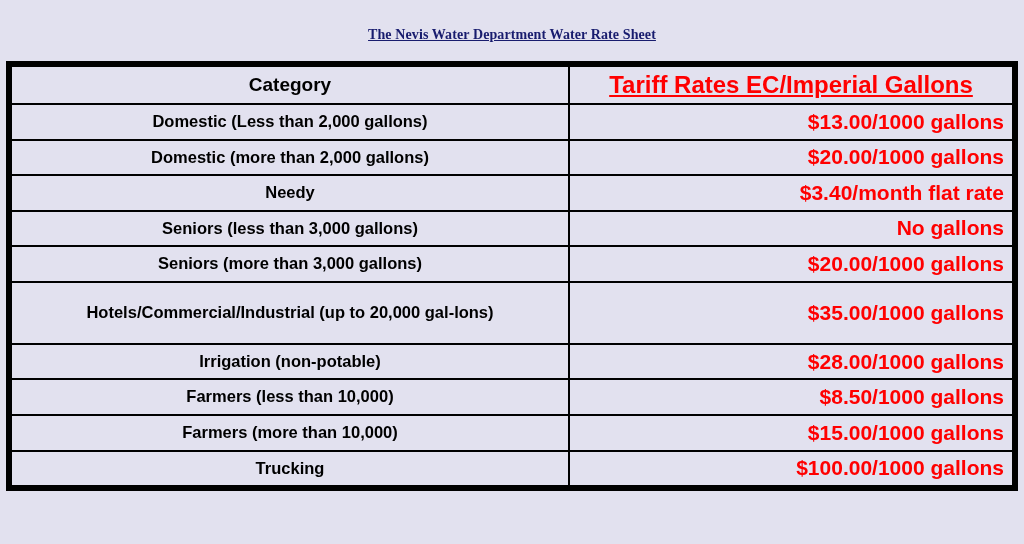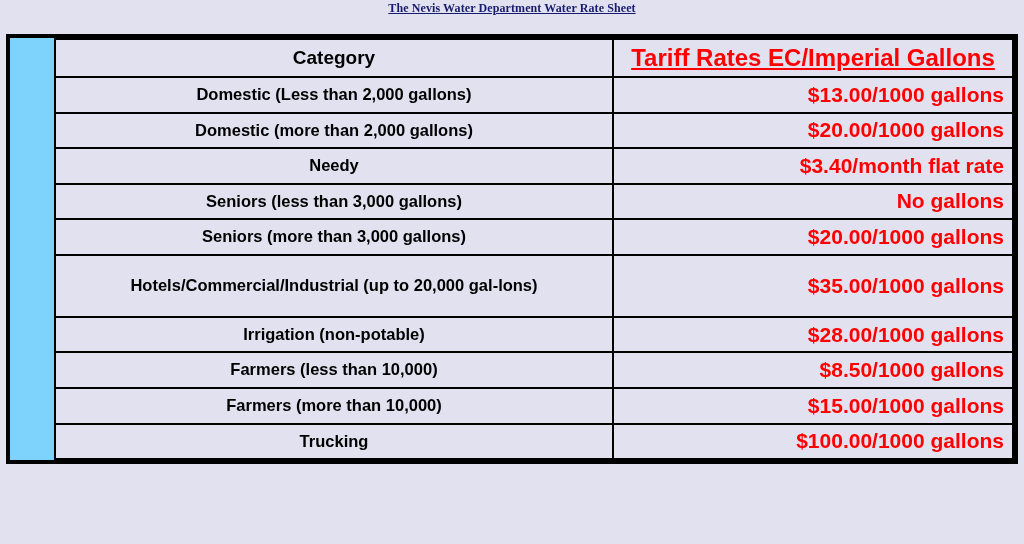--- a/index.html
+++ b/index.html
@@ -17,31 +17,30 @@
     position: relative;
     width: 1024px;
     height: 544px;
     background: #e2e1ef;
     box-sizing: border-box;
   }
   .doc-title {
     text-align: center;
     font-family: "Liberation Serif", serif;
     font-weight: bold;
-    font-size: 12px;
+    font-size: 14px;
     color: #181c6e;
     text-decoration: underline;
-    padding-top: 1px;
+    padding-top: 27px;
     letter-spacing: 0.1px;
   }
   .table-wrap {
     margin: 18px 6px 0 6px;
     border: 4px solid #000000;
-    background: #7dd3fc;
-    padding-left: 44px;
+    background: #d946ef;
   }
   table.rates {
     border-collapse: collapse;
     width: 100%;
     background: #e2e1ef;
     table-layout: fixed;
   }
   table.rates td {
     border: 2px solid #000000;
     padding: 4px 8px;

